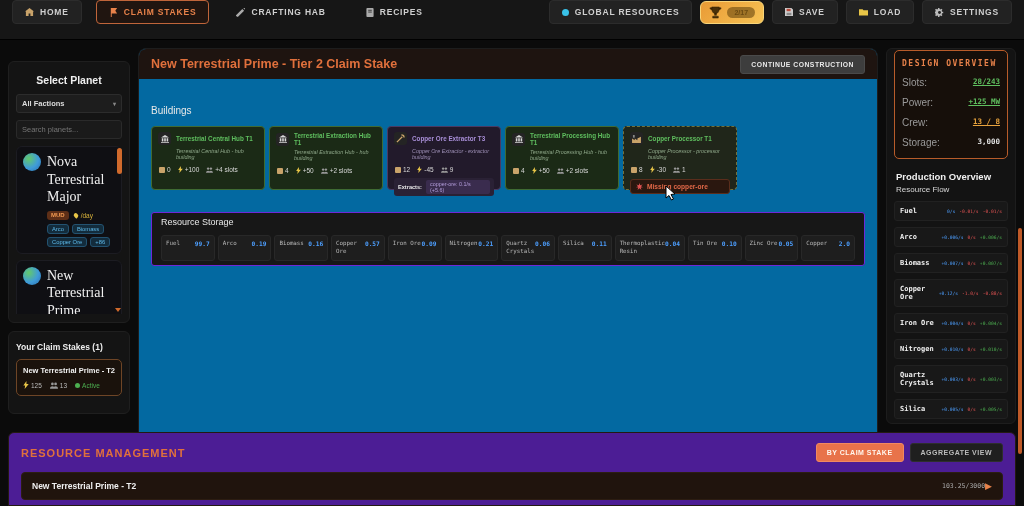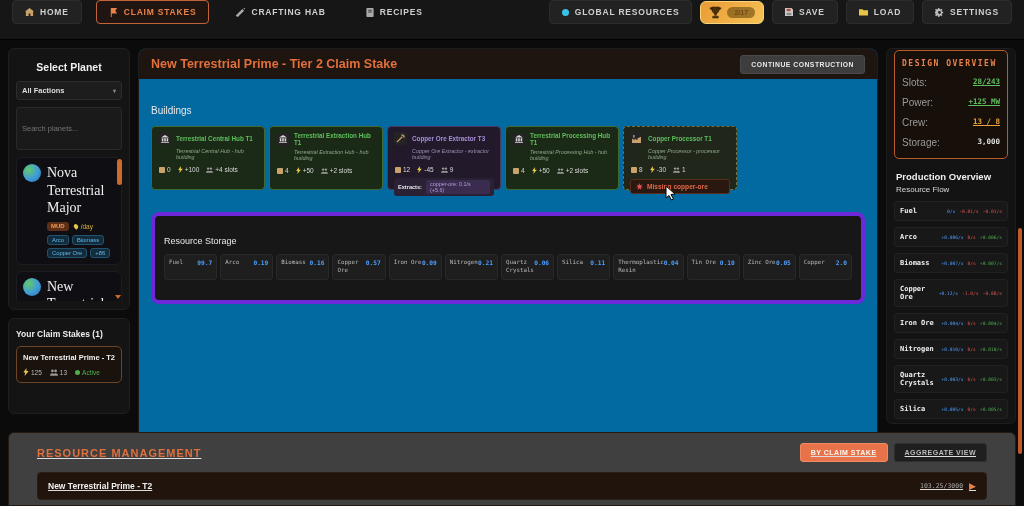--- a/index.html
+++ b/index.html
@@ -17,27 +17,27 @@
   .nav-btn.active { background:#201510; border:1px solid #c0653a; color:#e8824a; }
   .nav-right { margin-left:auto; display:flex; align-items:center; gap:8px; }
   .trophy-btn { display:flex; align-items:center; gap:5px; border-radius:6px; padding:4px 8px;
     background:linear-gradient(135deg,#e99a35,#f6c355); border:1px solid #f8d57a; cursor:pointer; }
   .trophy-pill { background:rgba(90,60,10,0.55); color:#6b4a12; font-size:7px; font-weight:bold;
     border-radius:8px; padding:2px 7px; }
   .dot-cyan { width:7px; height:7px; border-radius:50%; background:#39c2e8; }
 
   
   .sidebar { position:absolute; left:8px; top:48px; width:122px; height:366px; display:flex; flex-direction:column; }
-  .panel { background:#141414; border:1px solid #1f1f1f; border-radius:6px; }
+  .panel { background:#141414; border:1px solid #1f1f1f; border-radius:6px;margin-top:13px; }
   .planet-panel { height:262px; padding:8px 7px; display:flex; flex-direction:column; position:relative; }
   .sb-title { text-align:center; font-size:10.5px; font-weight:bold; color:#eee; margin:4px 0 8px; }
   .sb-select { background:#1d1d1d; border:1px solid #2c2c2c; border-radius:3px; font-size:7.5px;
     color:#ddd; font-weight:bold; padding:4px 5px; display:flex; justify-content:space-between; align-items:center; cursor:pointer; }
   .sb-search { background:#1a1a1a; border:1px solid #2a2a2a; border-radius:3px; font-size:7.5px;
-    color:#888; padding:16px 5px; margin-top:7px; width:100%; font-family:"Liberation Sans",sans-serif; }
+    color:#888; padding:4px 5px; margin-top:7px; width:100%; font-family:"Liberation Sans",sans-serif; }
   .planet-list { margin-top:7px; flex:1; overflow:hidden; position:relative; }
   .planet-card { background:#0f0f13; border:1px solid #1c1c22; border-radius:6px; padding:6px;
     margin-bottom:6px; cursor:pointer; }
   .pc-head { display:flex; gap:6px; align-items:flex-start; }
   .planet-globe { width:18px; height:18px; border-radius:50%; flex:0 0 18px;
     background:radial-gradient(circle at 32% 32%, #63c96a 0%, #3f9bd9 55%, #2a6faa 100%); }
   .pc-name { font-size:14px; color:#f0f0f0; line-height:1.25;font-family:Liberation Serif, serif; }
   .pc-badges { display:flex; align-items:center; gap:5px; margin:5px 0 0 24px; }
   .badge { font-size:6px; font-weight:bold; border-radius:3px; padding:1.5px 4px; }
   .badge-MUD { background:#5e2f17; color:#f09a52; }
@@ -81,21 +81,21 @@
   .bc-stats { display:flex; align-items:center; gap:7px; margin:6px 0 0 1px; font-size:6.5px; color:#d8d8d8; }
   .box-ic { width:6px; height:6px; background:#c9a36a; border-radius:1px; display:inline-block; }
   .extracts-row { display:flex; align-items:center; gap:4px; background:#2a2135; border-radius:3px;
     margin-top:5px; padding:2px 4px; }
   .extracts-label { font-size:5.6px; font-weight:bold; color:#e8e8e8; }
   .extracts-pill { font-size:5.4px; color:#b39ddb; background:#3a2c4e; border-radius:2px; padding:1px 4px; }
   .warn-box { display:flex; align-items:center; gap:4px; background:#2a170f; border:1px solid #5a2d1c;
     border-radius:3px; margin-top:6px; padding:3px 5px; }
   .warn-txt { font-size:6.6px; font-weight:bold; color:#e06848; }
 
-  .storage-panel { background:#171717; border:4px solid #6d28d9; border-radius:8px; margin:22px 12px 0; padding:20px 9px; }
+  .storage-panel { background:#171717; border:1px solid #6d28d9; border-radius:3px; margin:22px 12px 0; padding:4px 9px; }
   .storage-title { font-size:9px; color:#e8e8e8; margin-bottom:8px; }
   .chips { display:flex; gap:3px; }
   .chip { flex:1; background:#1e1e1e; border:1px solid #282828; border-radius:3px; padding:4px 4px;
     display:flex; justify-content:space-between; min-height:26px; }
   .chip-name { font-family:"DejaVu Sans Mono",monospace; font-size:5.8px; color:#b8b8b8; line-height:1.3; }
   .chip-val { font-family:"DejaVu Sans Mono",monospace; font-size:6.2px; font-weight:bold; color:#4d9fff; }
   .add-btn { display:inline-flex; align-items:center; gap:4px; background:#262626; border:1px solid #333;
     border-radius:3px; margin:10px 0 0; padding:6px 10px; font-size:7.5px; font-weight:bold; color:#e0e0e0;
     letter-spacing:0.4px; cursor:pointer; }
   .add-ic { width:6px; height:6px; border:1px solid #bbb; display:inline-block; }
@@ -115,31 +115,31 @@
   .prod-sub { font-size:8px; color:#d8d8d8; margin:0 0 7px 2px; }
   .flow-row { background:#181818; border:1px solid #212121; border-radius:3px; padding:5px 5px;
     margin-bottom:6px; display:flex; align-items:center; justify-content:space-between; }
   .flow-name { font-family:"DejaVu Sans Mono",monospace; font-size:7px; font-weight:bold; color:#f0f0f0; }
   .flow-vals { display:flex; gap:4px; font-family:"DejaVu Sans Mono",monospace; font-size:4.6px; }
   .fv-prod { color:#4d9fff; } .fv-cons { color:#e05252; }
   .fv-net.pos { color:#4caf50; } .fv-net.neg { color:#e05252; }
 
   
   .footer { position:absolute; left:8px; top:432px; width:1008px; height:74px;
-    background:#404040; border:1px solid #241a12; border-radius:6px 6px 0 0; padding:10px 28px;text-decoration:underline; }
+    background:#4c1d95; border:1px solid #241a12; border-radius:6px 6px 0 0; padding:10px 12px; }
   .foot-head { display:flex; align-items:center; }
   .foot-title { color:#e0703c; font-size:11px; font-weight:bold; letter-spacing:1px; }
   .foot-btns { margin-left:auto; display:flex; gap:6px; }
   .fbtn { font-size:7px; font-weight:bold; letter-spacing:0.5px; border-radius:3px; padding:5px 10px; cursor:pointer; }
   .fbtn.active { background:#e8734a; color:#fff6ee; border:1px solid #f08a60; }
   .fbtn.ghost { background:#1f1f1f; color:#bbb; border:1px solid #2e2e2e; }
   .foot-row { background:#20140d; border:1px solid #2c1d12; border-radius:4px; margin-top:10px;
     padding:8px 10px; display:flex; align-items:center; cursor:pointer; }
   .fr-name { font-size:8.5px; font-weight:bold; color:#f0f0f0; }
-  .fr-right { margin-left:auto; display:flex; align-items:center; gap:6px; }
+  .fr-right { margin-left:auto; display:flex; align-items:center; }
   .fr-val { font-family:"DejaVu Sans Mono",monospace; font-size:6.5px; color:#aaa; }
   .fr-arrow { color:#e8824a; font-size:9px; }
 
   .page-scrollbar { position:absolute; right:2px; top:228px; width:4px; height:226px;
     background:#c05a28; border-radius:2px; }
   .cursor { position:absolute; left:665px; top:185px; }
   svg { display:block; }
 </style>
 </head>
 <body>

